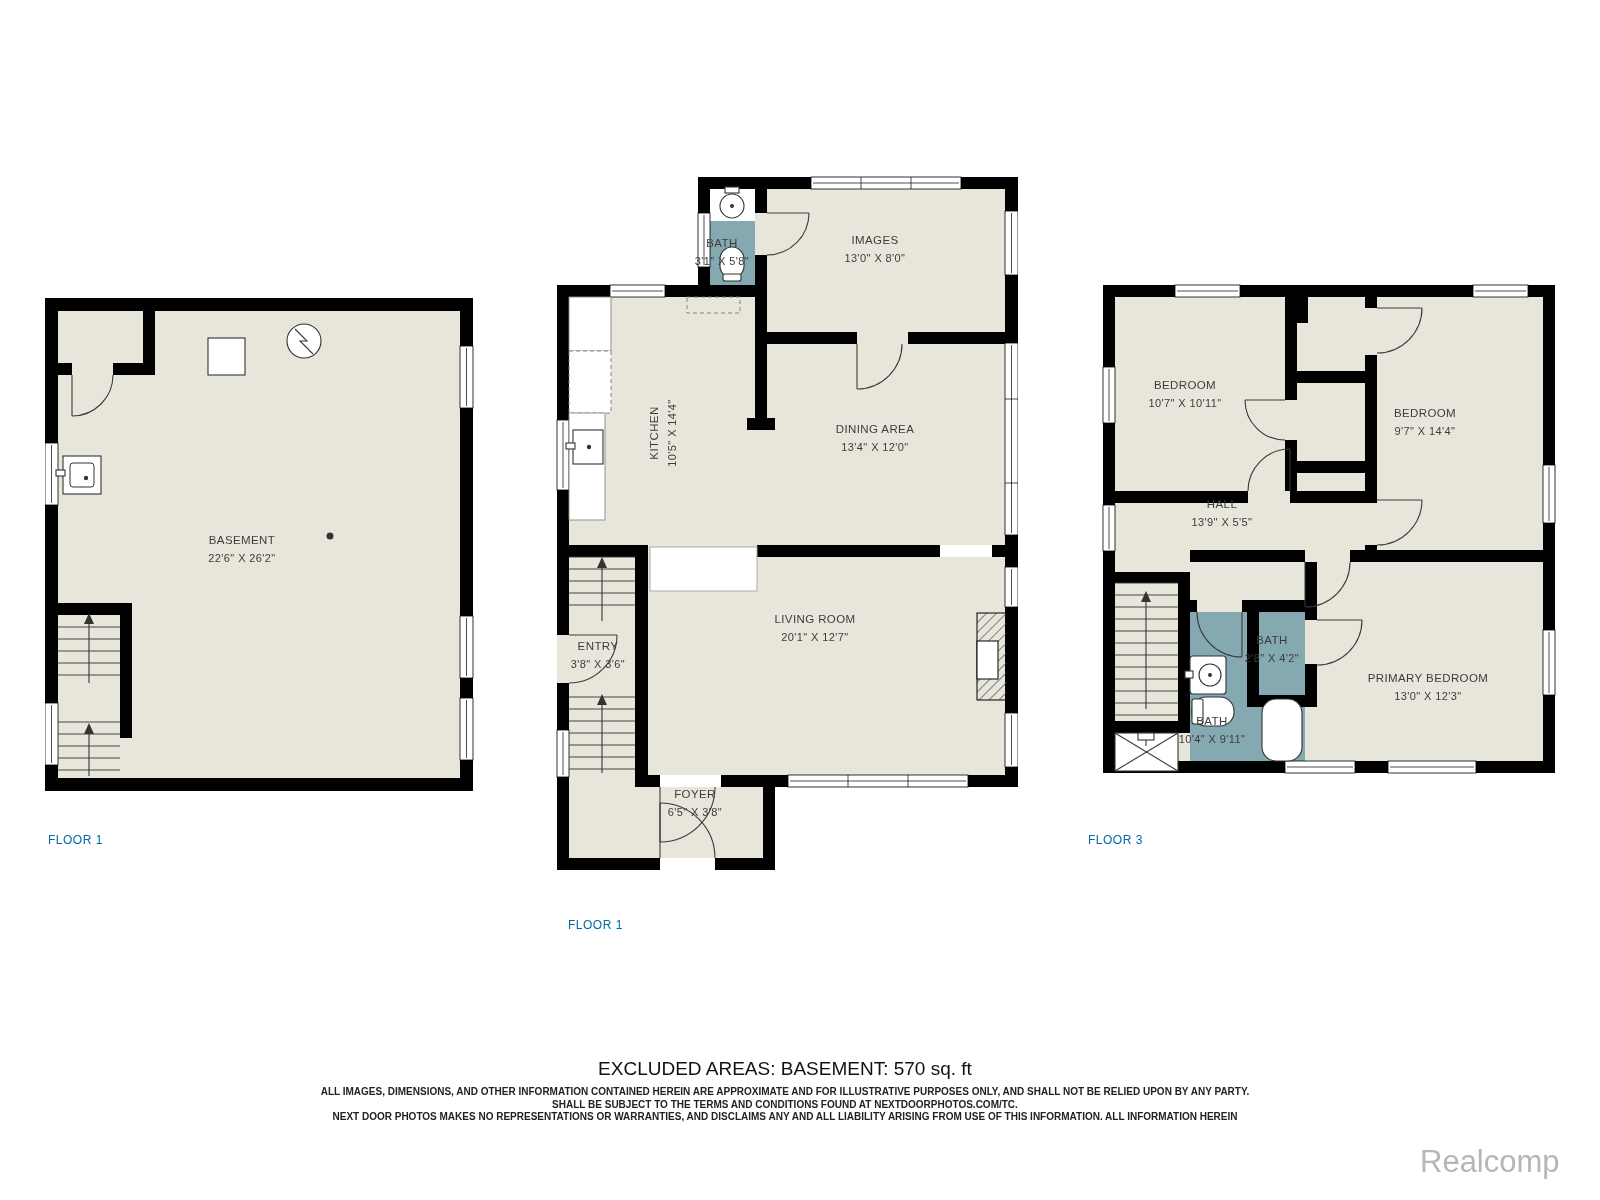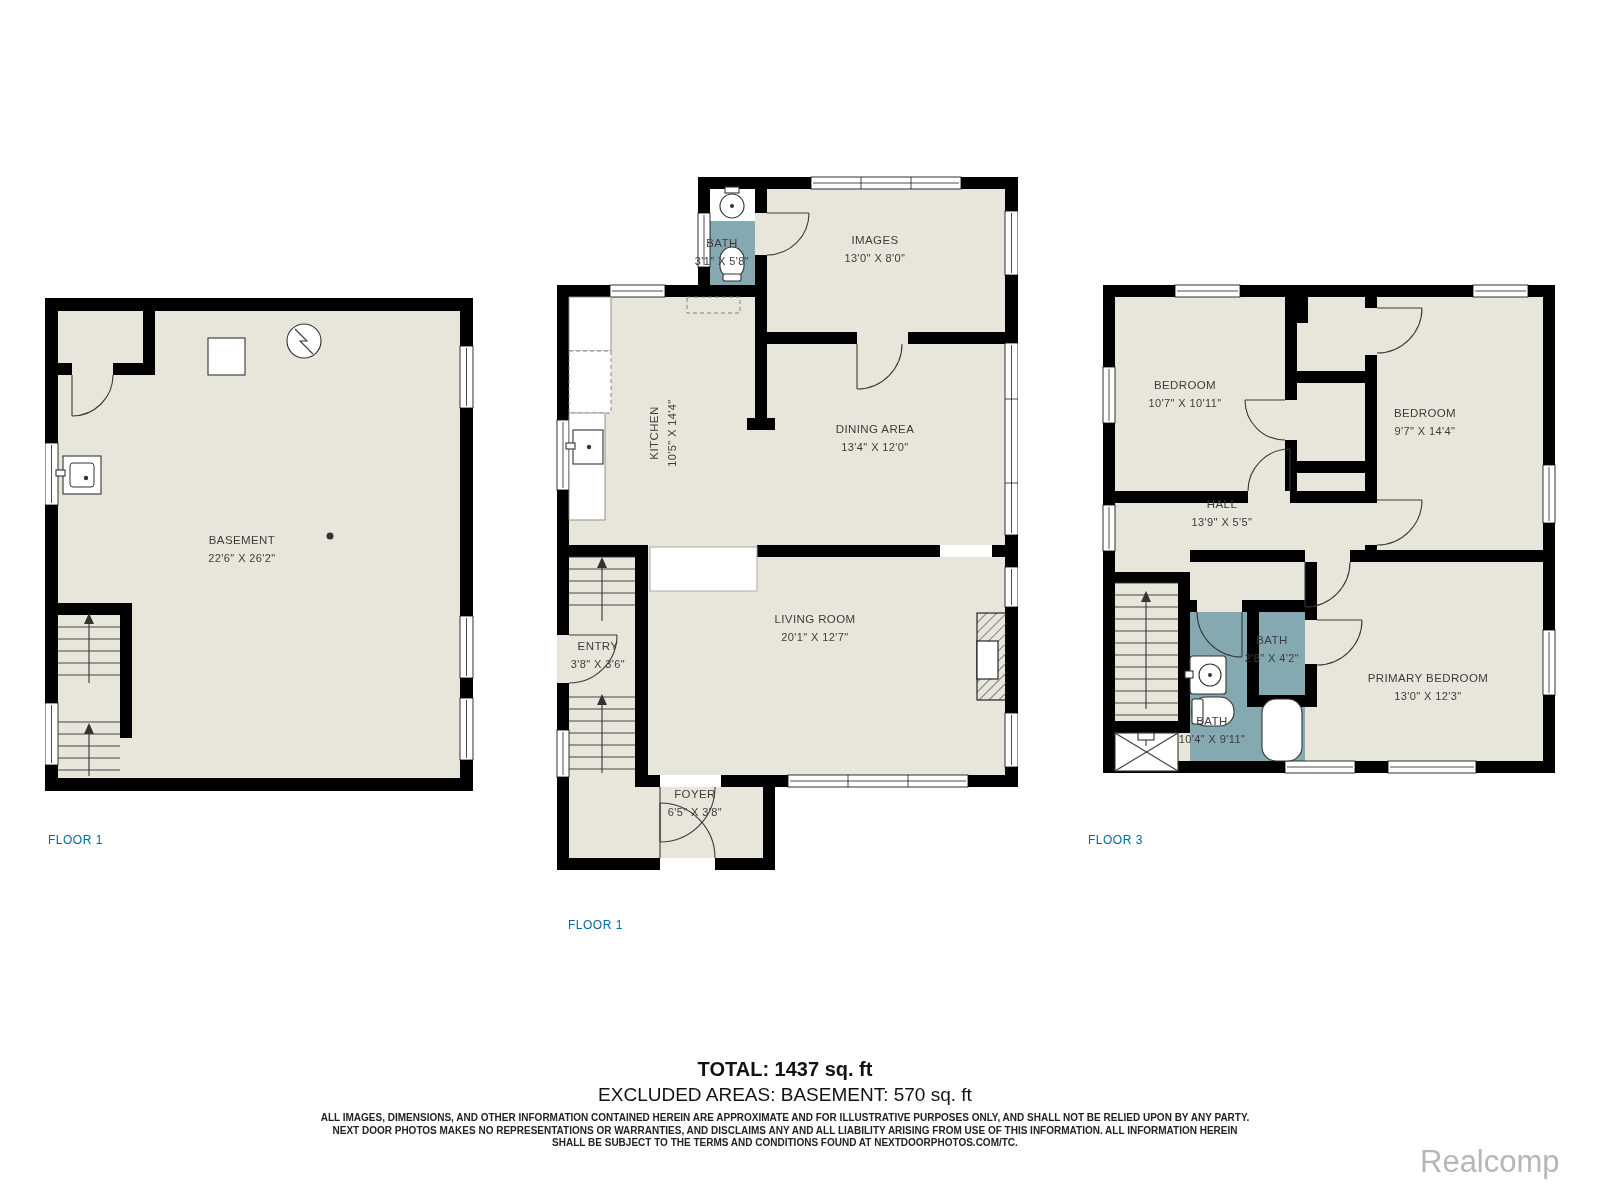--- a/index.html
+++ b/index.html
@@ -405,23 +405,22 @@
   <div class="room-label" style="left:1428px;top:687px">
     <div class="rname">PRIMARY BEDROOM</div>
     <div class="rdims">13'0" X 12'3"</div>
   </div>
 
   <div class="floor-label" style="left:48px;top:833px">FLOOR 1</div>
   <div class="floor-label" style="left:568px;top:918px">FLOOR 1</div>
   <div class="floor-label" style="left:1088px;top:833px">FLOOR 3</div>
 
   <div class="summary">
-    <div class="total">TOTAL: 1437 sq. ft</div>
     <div class="line">EXCLUDED AREAS: BASEMENT: 570 sq. ft</div>
     <div class="disclaimer">
       <div>ALL IMAGES, DIMENSIONS, AND OTHER INFORMATION CONTAINED HEREIN ARE APPROXIMATE AND FOR ILLUSTRATIVE PURPOSES ONLY, AND SHALL NOT BE RELIED UPON BY ANY PARTY.</div>
+      <div>SHALL BE SUBJECT TO THE TERMS AND CONDITIONS FOUND AT NEXTDOORPHOTOS.COM/TC.</div>
       <div>NEXT DOOR PHOTOS MAKES NO REPRESENTATIONS OR WARRANTIES, AND DISCLAIMS ANY AND ALL LIABILITY ARISING FROM USE OF THIS INFORMATION. ALL INFORMATION HEREIN</div>
-      <div>SHALL BE SUBJECT TO THE TERMS AND CONDITIONS FOUND AT NEXTDOORPHOTOS.COM/TC.</div>
     </div>
   </div>
 
   <div class="watermark">Realcomp</div>
 </div>
 
 </body></html>

